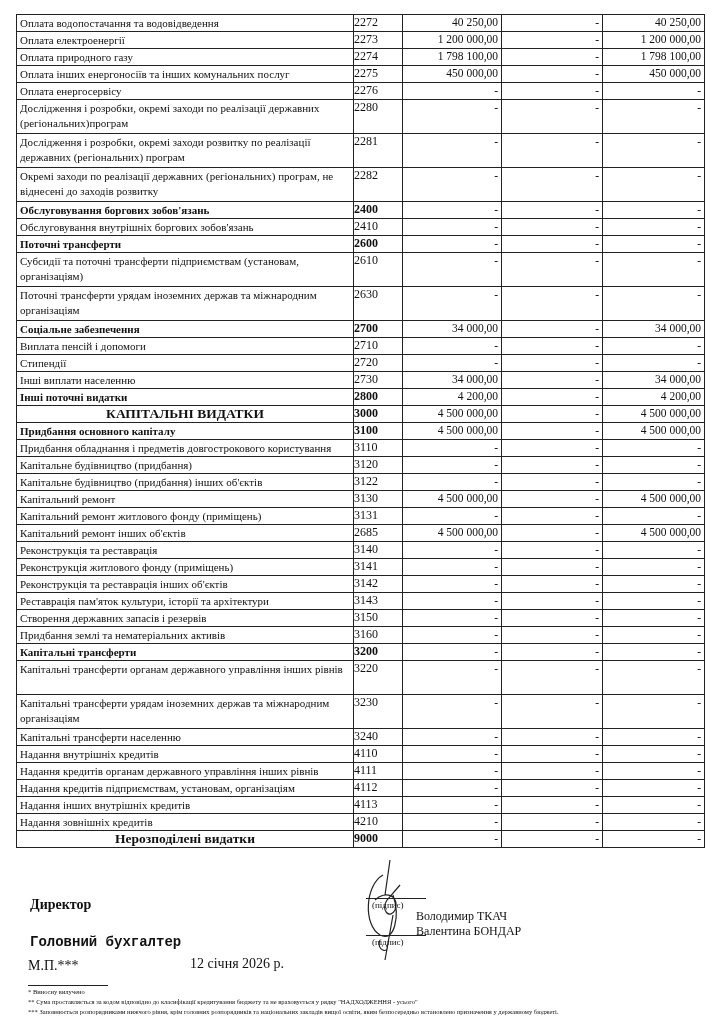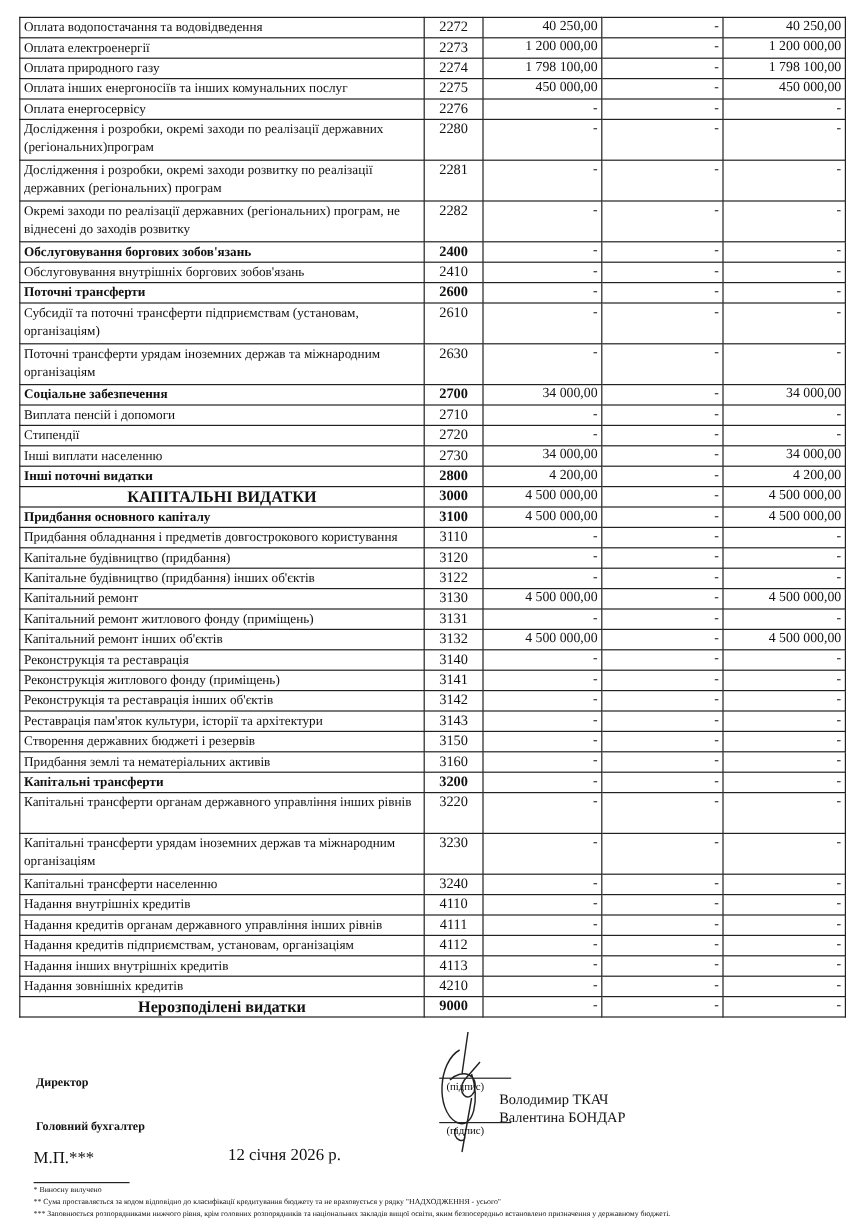--- a/index.html
+++ b/index.html
@@ -1,33 +1,33 @@
 <!DOCTYPE html>
 <html><head>
 <meta charset="utf-8">
 <style>
   html, body { margin:0; padding:0; background:#fff; }
   body { width:723px; height:1024px; position:relative; overflow:hidden;
          font-family:"Liberation Serif", "DejaVu Serif", serif; color:#111; }
   #tbl { position:absolute; left:16px; top:14px; border-collapse:collapse; table-layout:fixed; width:624px; }
   #tbl td { border:1px solid #222; padding:0 3px; font-size:11px; line-height:12px; vertical-align:top; overflow:hidden; }
   #tbl td.lbl { width:330px; }
-  #tbl td.code { width:48px; text-align:center; font-size:12px; line-height:14px; padding-left:0; padding-right:0; }
+  #tbl td.code { width:48px; font-size:12px; line-height:14px; padding-left:0; padding-right:0; }
   #tbl td.num { text-align:right; font-size:11.5px; line-height:14px; }
   #tbl td.c1 { width:92px; }
   #tbl td.c2 { width:94px; }
   #tbl td.c3 { width:95px; }
   #tbl tr.single td { height:16px; }
   #tbl tr.single td.lbl { line-height:16px; }
   #tbl tr.double td { height:32px; }
   #tbl tr.double td.lbl { line-height:15px; padding-top:1px;margin-left:24px; }
   #tbl tr.bold td.lbl { font-weight:bold;margin-left:12px; }
   #tbl tr.bold td.code { font-weight:bold; }
   #tbl tr.center td.lbl { text-align:center; font-weight:bold; font-size:13.5px; }
-  .sig-label { position:absolute; font-size:10px; font-weight:bold; }
+  .sig-label { position:absolute; font-size:14px; font-weight:bold; }
   .sig-name { position:absolute; font-size:12px; }
   .sig-line { position:absolute; border-top:1px solid #222; width:60px; }
   .sig-caption { position:absolute; font-size:9px; }
   .mp { position:absolute; font-size:14px; }
   .date { position:absolute; font-size:14px; }
   .fn-rule { position:absolute; left:28px; top:985px; width:80px; border-top:1px solid #222; }
   .fn { position:absolute; left:28px; font-size:6.5px; white-space:nowrap; font-family:"Liberation Serif", serif; }
   .signature { position:absolute; left:355px; top:855px; width:70px; height:110px; }
 </style>
 </head>
@@ -205,21 +205,21 @@
       </tr>
       <tr class="single">
         <td class="lbl">Капітальний ремонт житлового фонду (приміщень)</td>
         <td class="code">3131</td>
         <td class="num c1">-</td>
         <td class="num c2">-</td>
         <td class="num c3">-</td>
       </tr>
       <tr class="single">
         <td class="lbl">Капітальний ремонт інших об'єктів</td>
-        <td class="code">3132</td>
+        <td class="code">2685</td>
         <td class="num c1">4 500 000,00</td>
         <td class="num c2">-</td>
         <td class="num c3">4 500 000,00</td>
       </tr>
       <tr class="single">
         <td class="lbl">Реконструкція та реставрація</td>
         <td class="code">3140</td>
         <td class="num c1">-</td>
         <td class="num c2">-</td>
         <td class="num c3">-</td>
@@ -239,21 +239,21 @@
         <td class="num c3">-</td>
       </tr>
       <tr class="single">
         <td class="lbl">Реставрація пам'яток культури, історії та архітектури</td>
         <td class="code">3143</td>
         <td class="num c1">-</td>
         <td class="num c2">-</td>
         <td class="num c3">-</td>
       </tr>
       <tr class="single">
-        <td class="lbl">Створення державних бюджеті і резервів</td>
+        <td class="lbl">Створення державних запасів і резервів</td>
         <td class="code">3150</td>
         <td class="num c1">-</td>
         <td class="num c2">-</td>
         <td class="num c3">-</td>
       </tr>
       <tr class="single">
         <td class="lbl">Придбання землі та нематеріальних активів</td>
         <td class="code">3160</td>
         <td class="num c1">-</td>
         <td class="num c2">-</td>
@@ -334,21 +334,21 @@
 
 <svg class="signature" viewBox="0 0 70 110">
   <path d="M35 5 L30 40 M28 20 C10 30 8 70 25 80 C40 88 45 60 38 40 M20 45 C30 35 45 40 40 55 C35 65 25 55 32 45 L45 30 M38 60 L30 105 M25 85 C20 95 35 100 32 90" fill="none" stroke="#222" stroke-width="1.2"></path>
 </svg>
 
 <div class="sig-label" style="left:30px; top:897px;">Директор</div>
 <div class="sig-line" style="left:366px; top:898px;"></div>
 <div class="sig-caption" style="left:372px; top:900px;">(підпис)</div>
 <div class="sig-name" style="left:416px; top:909px;">Володимир ТКАЧ</div>
 
-<div class="sig-label" style="left:30px; top:934px;">Головний бухгалтер</div>
+<div class="sig-label" style="left:30px; top:934px;font-family:Liberation Mono, monospace;">Головний бухгалтер</div>
 <div class="sig-line" style="left:366px; top:935px;"></div>
 <div class="sig-caption" style="left:372px; top:937px;">(підпис)</div>
 <div class="sig-name" style="left:416px; top:924px;">Валентина БОНДАР</div>
 
 <div class="mp" style="left:28px; top:958px;">М.П.***</div>
 <div class="date" style="left:190px; top:956px;">12 січня 2026 р.</div>
 
 <div class="fn-rule"></div>
 <div class="fn" style="top:988px;">* Виносну вилучено</div>
 <div class="fn" style="top:998px;">** Сума проставляється за кодом відповідно до класифікації кредитування бюджету та не враховується у рядку "НАДХОДЖЕННЯ - усього"</div>

